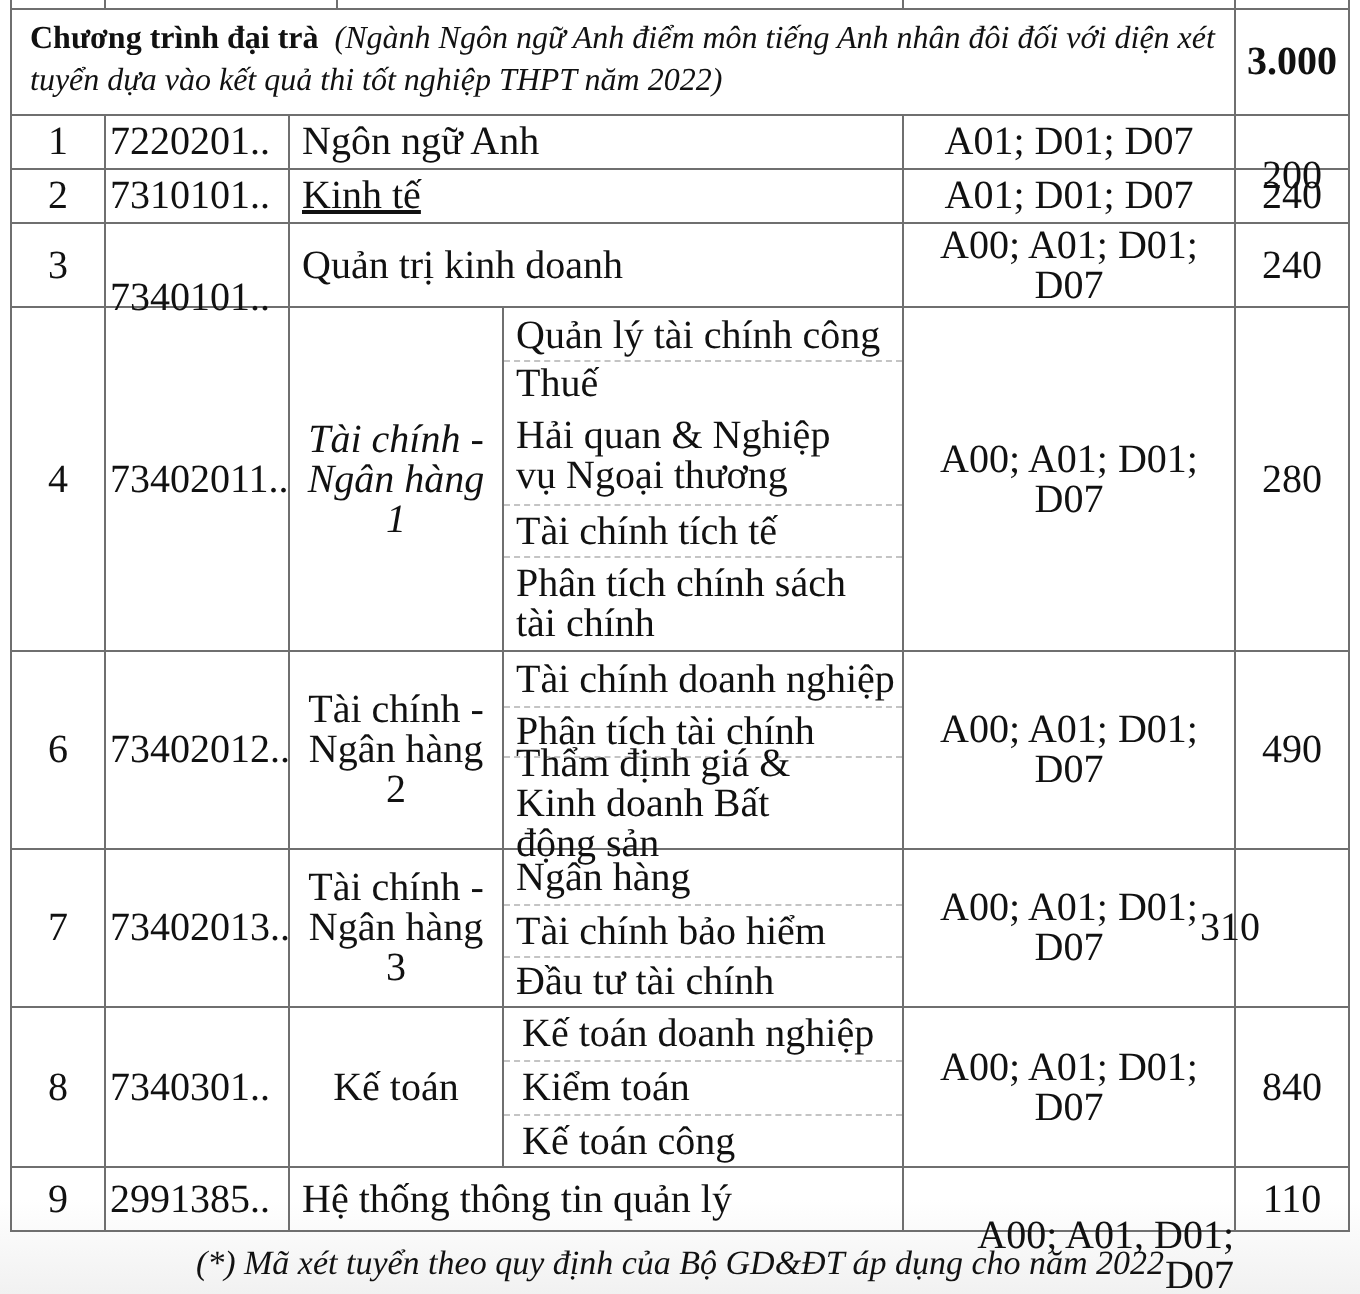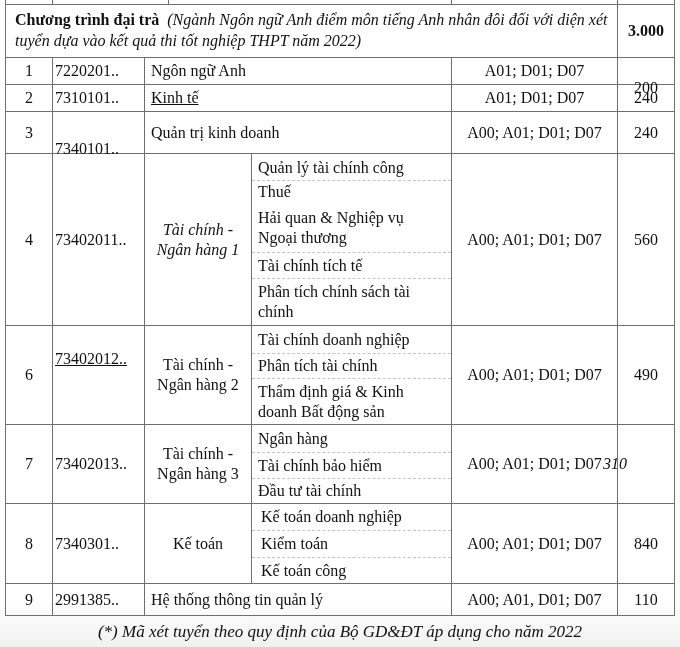--- a/index.html
+++ b/index.html
@@ -10,21 +10,21 @@
       color: #111;
       position: relative;
     }
     .abs { position: absolute; box-sizing: border-box; }
     .hl { position: absolute; height: 1px; background: #6f6f6f; }
     .vl { position: absolute; width: 1px; background: #6f6f6f; }
     .dl { position: absolute; height: 0; border-top: 1px dashed #c4c4c4; }
     .cell {
       position: absolute; box-sizing: border-box;
       display: flex; align-items: center;
-      font-size: 16px; line-height: 20px;
+      font-size: 20px; line-height: 20px;
     }
     .c { justify-content: center; text-align: center; }
     .l { justify-content: flex-start; padding-left: 6px; }
     .header-text { font-size: 16px; line-height: 21px; padding-left: 9px; padding-top: 4px; }
     .header-text b { font-weight: bold; }
     .header-text i { font-style: italic; }
     .footnote {
       position: absolute; left: 0; width: 680px; top: 622px;
       text-align: center; font-style: italic; font-size: 17px;
     }
@@ -101,58 +101,58 @@
   <div>
     <div class="cell c" style="left:6px;top:154px;width:46px;height:171px;">4</div>
     <div class="cell l" style="left:53px;top:154px;width:91px;height:171px;padding-left:2px;">73402011..</div>
     <div class="cell c" style="left:145px;top:154px;width:106px;height:171px;padding:0 6px;font-style:italic;">Tài chính - Ngân hàng 1</div>
     <div class="cell l" style="left:252px;top:156px;width:199px;height:24px;">Quản lý tài chính công</div>
     <div class="cell l" style="left:252px;top:181px;width:199px;height:22px;">Thuế</div>
     <div class="cell l" style="left:252px;top:205px;width:199px;height:46px;padding-right:30px;">Hải quan &amp; Nghiệp vụ Ngoại thương</div>
     <div class="cell l" style="left:252px;top:253px;width:199px;height:25px;">Tài chính tích tế</div>
     <div class="cell l" style="left:252px;top:279px;width:199px;height:46px;padding-right:20px;">Phân tích chính sách tài chính</div>
     <div class="cell c" style="left:452px;top:154px;width:165px;height:171px;">A00; A01; D01; D07</div>
-    <div class="cell c" style="left:618px;top:154px;width:56px;height:171px;">560</div>
+    <div class="cell c" style="left:618px;top:154px;width:56px;height:171px;">280</div>
   </div>
 
   <div>
     <div class="cell c" style="left:6px;top:326px;width:46px;height:98px;">6</div>
-    <div class="cell l" style="left:53px;top:310px;width:91px;height:98px;padding-left:2px;text-decoration:underline;">73402012..</div>
+    <div class="cell l" style="left:53px;top:326px;width:91px;height:98px;padding-left:2px;">73402012..</div>
     <div class="cell c" style="left:145px;top:326px;width:106px;height:98px;padding:0 6px;">Tài chính - Ngân hàng 2</div>
     <div class="cell l" style="left:252px;top:327px;width:199px;height:26px;text-align:center;">Tài chính doanh nghiệp</div>
     <div class="cell l" style="left:252px;top:354px;width:199px;height:24px;">Phân tích tài chính</div>
     <div class="cell l" style="left:252px;top:379px;width:199px;height:45px;padding-right:30px;">Thẩm định giá &amp; Kinh doanh Bất động sản</div>
     <div class="cell c" style="left:452px;top:326px;width:165px;height:98px;">A00; A01; D01; D07</div>
     <div class="cell c" style="left:618px;top:326px;width:56px;height:98px;">490</div>
   </div>
 
   <div>
     <div class="cell c" style="left:6px;top:425px;width:46px;height:78px;">7</div>
     <div class="cell l" style="left:53px;top:425px;width:91px;height:78px;padding-left:2px;">73402013..</div>
     <div class="cell c" style="left:145px;top:425px;width:106px;height:78px;padding:0 6px;">Tài chính - Ngân hàng 3</div>
     <div class="cell l" style="left:252px;top:425px;width:199px;height:27px;">Ngân hàng</div>
     <div class="cell l" style="left:252px;top:453px;width:199px;height:25px;">Tài chính bảo hiểm</div>
     <div class="cell l" style="left:252px;top:479px;width:199px;height:24px;">Đầu tư tài chính</div>
     <div class="cell c" style="left:452px;top:425px;width:165px;height:78px;">A00; A01; D01; D07</div>
-    <div class="cell c" style="left:587px;top:425px;width:56px;height:78px;font-style:italic;">310</div>
+    <div class="cell c" style="left:587px;top:425px;width:56px;height:78px;">310</div>
   </div>
 
   <div>
     <div class="cell c" style="left:6px;top:504px;width:46px;height:79px;">8</div>
     <div class="cell l" style="left:53px;top:504px;width:91px;height:79px;padding-left:2px;">7340301..</div>
     <div class="cell c" style="left:145px;top:504px;width:106px;height:79px;">Kế toán</div>
     <div class="cell l" style="left:252px;top:504px;width:199px;height:26px;padding-left:9px;">Kế toán doanh nghiệp</div>
     <div class="cell l" style="left:252px;top:531px;width:199px;height:26px;padding-left:9px;">Kiểm toán</div>
     <div class="cell l" style="left:252px;top:558px;width:199px;height:25px;padding-left:9px;">Kế toán công</div>
     <div class="cell c" style="left:452px;top:504px;width:165px;height:79px;">A00; A01; D01; D07</div>
     <div class="cell c" style="left:618px;top:504px;width:56px;height:79px;">840</div>
   </div>
 
   <div>
     <div class="cell c" style="left:6px;top:584px;width:46px;height:31px;">9</div>
     <div class="cell l" style="left:53px;top:584px;width:91px;height:31px;padding-left:2px;">2991385..</div>
     <div class="cell l" style="left:145px;top:584px;width:306px;height:31px;">Hệ thống thông tin quản lý</div>
-    <div class="cell c" style="left:452px;top:584px;width:165px;height:31px;">A00; A01, D01; D07</div>
+    <div class="cell c" style="left:452px;top:612px;width:165px;height:31px;text-align:right;">A00; A01, D01; D07</div>
     <div class="cell c" style="left:618px;top:584px;width:56px;height:31px;">110</div>
   </div>
 </div>
 
 <div class="footnote">(*) Mã xét tuyển theo quy định của Bộ GD&amp;ĐT áp dụng cho năm 2022</div>
 
 </body></html>

